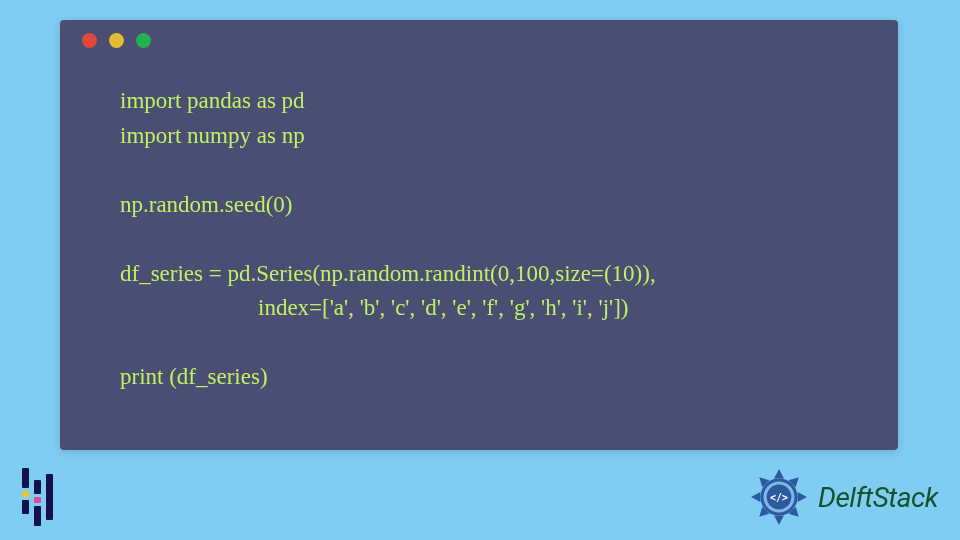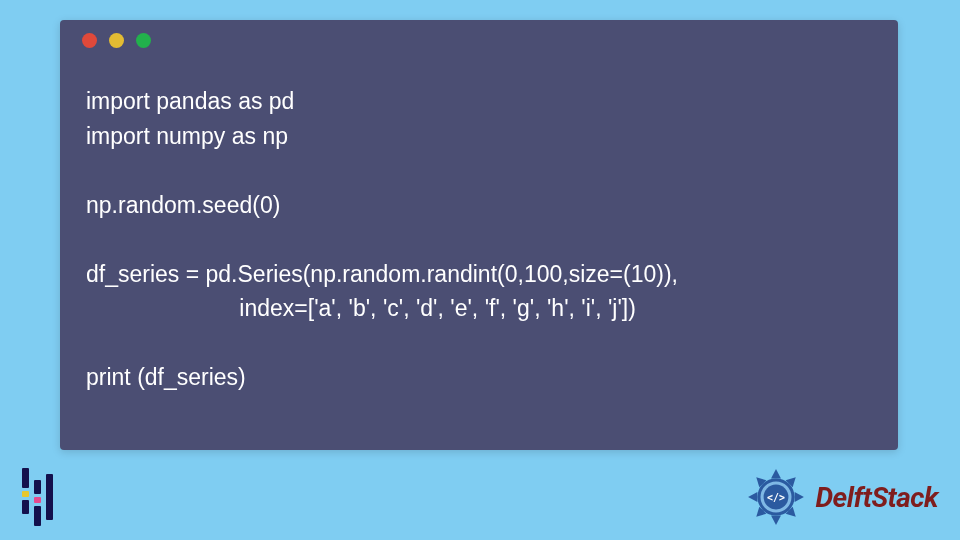--- a/index.html
+++ b/index.html
@@ -31,25 +31,26 @@
   .dot {
     width: 15px;
     height: 15px;
     border-radius: 50%;
   }
   .dot-red { background: #e0493a; }
   .dot-yellow { background: #e3bc33; }
   .dot-green { background: #22b14c; }
   .code-body {
     padding: 24px 26px 0 26px;
-    color: #ffffff;
-    font-family: Liberation Sans, sans-serif;
+    color: #bef264;
+    font-family: Liberation Serif, serif;
     font-size: 23px;
     line-height: 1.5;
     white-space: pre;
+    margin-left: 34px;
   }
   .footer {
     position: absolute;
     left: 0;
     bottom: 0;
     width: 960px;
     height: 80px;
     display: flex;
     align-items: center;
     justify-content: space-between;
@@ -67,22 +68,22 @@
   }
   .bar-group { display: flex; flex-direction: column; gap: 3px; }
   .seg { width: 7px; border-radius: 1px; }
   .right-brand {
     display: flex;
     align-items: center;
     gap: 8px;
   }
   .brand-text {
     font-size: 28px;
-    font-weight: 700;
-    color: #7f1d1d;
+    font-weight: 400;
+    color: #14532d;
     font-style: italic;
     letter-spacing: -0.5px;
   }
   .badge {
     width: 62px;
     height: 62px;
     position: relative;
   }
   .badge svg { width: 100%; height: 100%; }
 </style>

